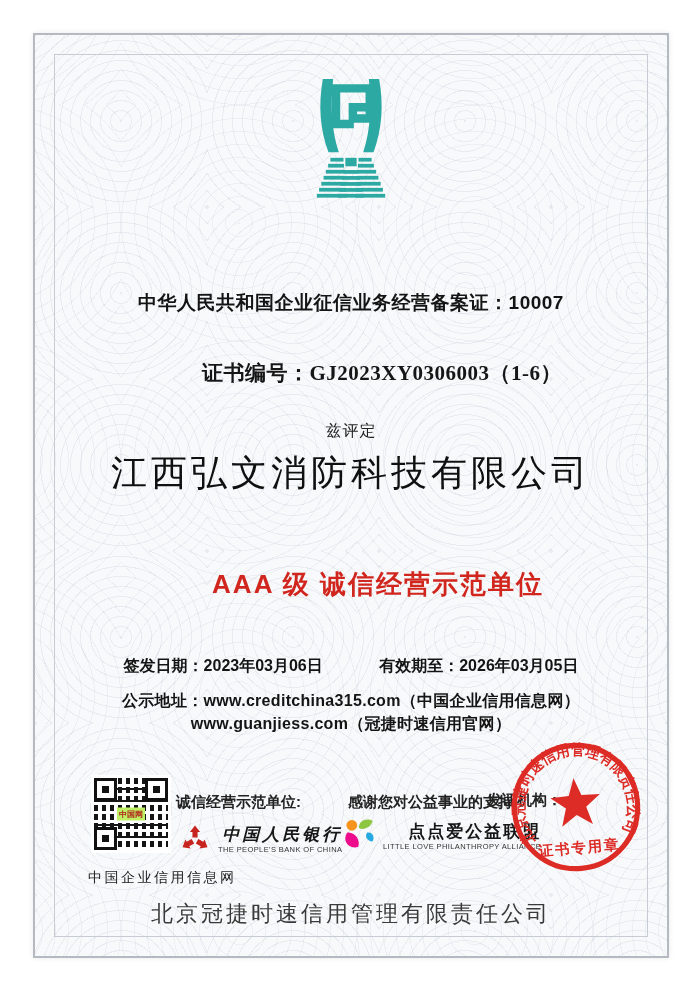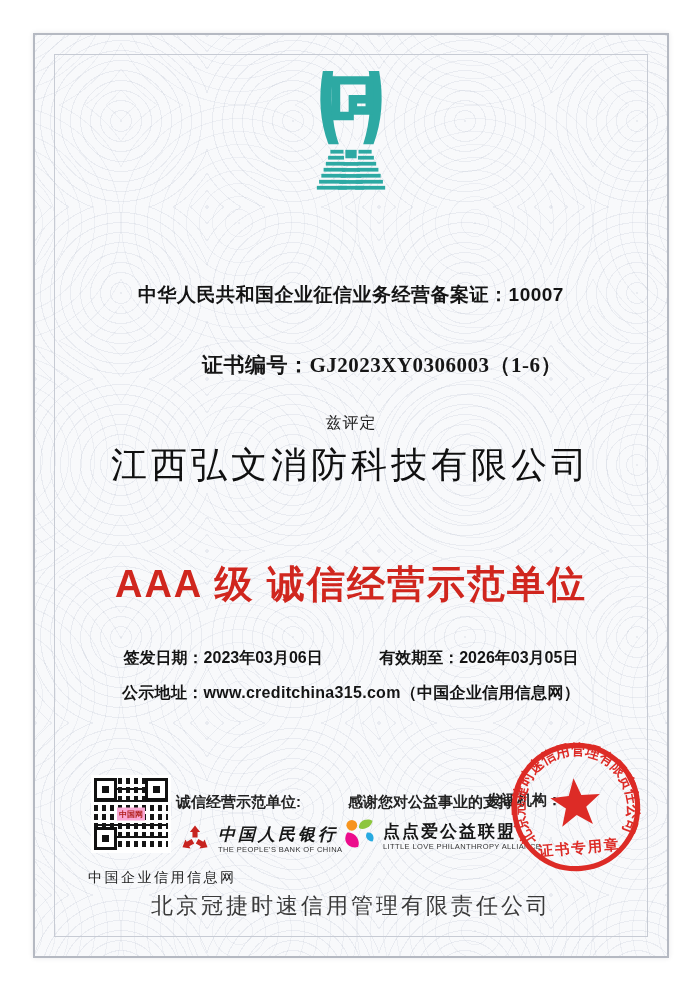--- a/index.html
+++ b/index.html
@@ -16,38 +16,38 @@
       repeating-radial-gradient(circle at 50% 50%, rgba(160,168,188,0.17) 0 1px, transparent 1px 10px),
       repeating-radial-gradient(circle at 50% 50%, rgba(160,168,188,0.13) 0 1px, transparent 1px 13px);
     background-size:172px 172px, 236px 236px;
     background-position:0 0, 86px 70px;
     box-shadow:0 0 5px rgba(40,44,60,0.10);
   }
   .inner-frame{
     position:absolute;left:19px;top:19px;right:19px;bottom:19px;
     border:1.5px solid #c7cbd4;pointer-events:none;
   }
-  .abs{position:absolute;left:0;width:100%;text-align:center;}
+  .abs{position:absolute;left:0;width:100%;text-align:center;margin-top:8px;}
   .logo-wrap{top:36px;}
   .title{
     top:168px;margin:0;font-size:45px;font-weight:bold;color:#d0261e;
     letter-spacing:3px;white-space:nowrap;
   }
   .subtitle{top:247px;font-size:19px;font-weight:bold;letter-spacing:.5px;color:#141414;}
   .certno{
     top:316px;font-size:21px;font-weight:bold;color:#161616;
     font-family:"Liberation Serif","DejaVu Serif",serif;letter-spacing:.5px;padding-left:31px;
   }
   .intro{top:378px;font-size:16px;color:#222;letter-spacing:1px;}
   .company{
     top:406px;font-size:36px;color:#101010;letter-spacing:4px;
     font-family:"Liberation Serif","DejaVu Serif",serif;white-space:nowrap;
   }
   .award{
-    top:524px;font-size:38px;font-weight:bold;color:#d0261e;letter-spacing:2px;white-space:nowrap;
+    top:524px;font-size:26px;font-weight:bold;color:#d0261e;letter-spacing:2px;white-space:nowrap;padding-left:27px;
   }
   .dates{top:613px;font-size:16px;font-weight:bold;color:#141414;}
   .dates span{margin:0 26px;}
   .publicity1{top:648px;font-size:16px;font-weight:bold;color:#141414;letter-spacing:.3px;}
   .publicity2{top:671px;font-size:16px;font-weight:bold;color:#141414;letter-spacing:.3px;}
 
   
   .qr-block{position:absolute;left:53px;top:740px;width:86px;text-align:center;}
   .qr{
     position:relative;width:80px;height:78px;background:#fff;margin:0 auto;
@@ -57,34 +57,34 @@
     background-image:
       repeating-linear-gradient(0deg,#ffffff 0 3px, transparent 3px 9px),
       repeating-linear-gradient(0deg,#151515 0 2px, transparent 2px 12px),
       repeating-linear-gradient(90deg,#151515 0 4px, #ffffff 4px 8px);
   }
   .finder{position:absolute;width:17px;height:17px;border:3px solid #111;background:#fff;display:grid;place-items:center;}
   .finder i{display:block;width:7px;height:7px;background:#111;}
   .finder.tl{left:3px;top:3px;} .finder.tr{right:3px;top:3px;} .finder.bl{left:3px;bottom:3px;}
   .qr-seal{
     position:absolute;left:50%;top:50%;transform:translate(-50%,-50%);
-    background:#f9a8d4;padding:1px 2px;color:#b01f1a;font-size:8px;font-weight:bold;white-space:nowrap;
+    background:#bef264;padding:1px 2px;color:#b01f1a;font-size:8px;font-weight:bold;white-space:nowrap;
   }
   .qr-caption{margin-top:16px;font-size:14px;letter-spacing:2.5px;color:#1c1c1c;white-space:nowrap;}
 
   .org-label{position:absolute;font-size:15px;font-weight:bold;color:#222;white-space:nowrap;}
   .lbl-regulator{left:141px;top:758px;}
   .lbl-charity{left:313px;top:758px;}
   .lbl-issuer{left:452px;top:756px;z-index:1;}
 
   .org-row{position:absolute;display:flex;align-items:center;gap:6px;}
   .row-pboc{left:143px;top:786px;}
   .row-charity{left:306px;top:782px;}
   .org-names{display:flex;flex-direction:column;line-height:1.1;}
-  .org-cn{font-size:17px;font-weight:bold;color:#171717;letter-spacing:2px;white-space:nowrap;}
+  .org-cn{font-size:17px;font-weight:bold;color:#171717;letter-spacing:2px;white-space:nowrap;text-align:right;}
   .pboc-cn{font-family:"Liberation Serif","DejaVu Serif",serif;font-style:italic;letter-spacing:3px;}
   .org-en{font-size:7.5px;color:#333;letter-spacing:.4px;white-space:nowrap;margin-top:1px;}
 
   .stamp{position:absolute;left:471px;top:702px;width:140px;height:140px;z-index:2;}
   .issuer-company{
     top:856px;font-size:22px;color:#3a3a3a;letter-spacing:3px;white-space:nowrap;
   }
 </style>
 </head>
 <body>
@@ -130,20 +130,21 @@
   <div class="abs intro">兹评定</div>
   <div class="abs company">江西弘文消防科技有限公司</div>
   <div class="abs award">AAA 级 诚信经营示范单位</div>
 
   <div class="abs dates">
     <span>签发日期：2023年03月06日</span>
     <span>有效期至：2026年03月05日</span>
   </div>
 
   <div class="abs publicity1">公示地址：www.creditchina315.com（中国企业信用信息网）</div>
+  <div class="abs publicity2">www.guanjiess.com（冠捷时速信用官网）</div>
 
   <div class="qr-block">
     <div class="qr">
       <div class="qr-noise"></div>
       <span class="finder tl">
           <i></i>
         </span>
       <span class="finder tr">
           <i></i>
         </span>

